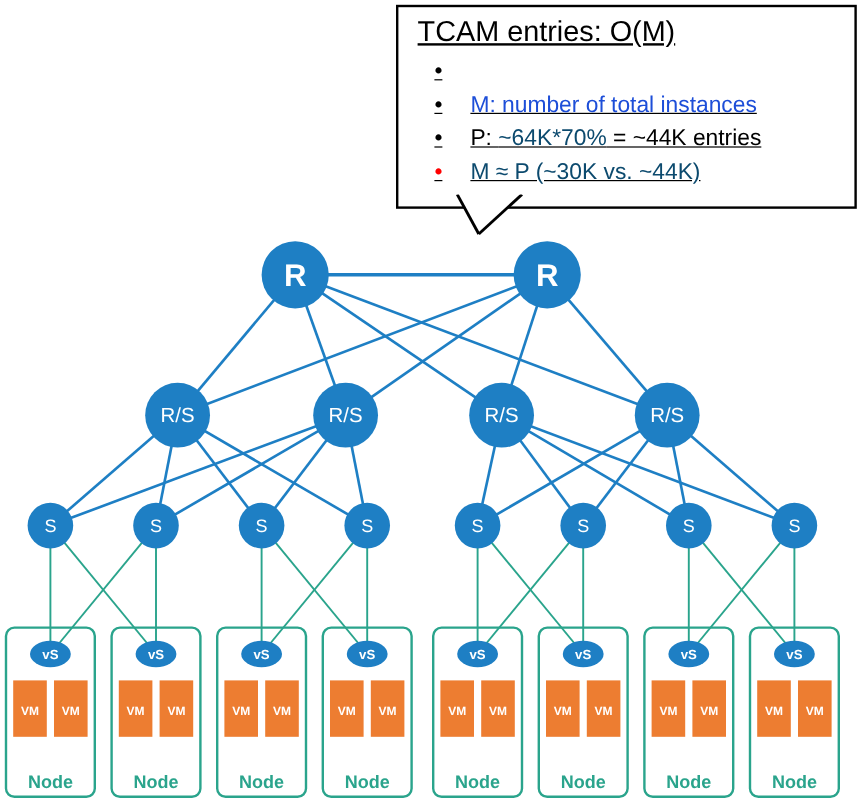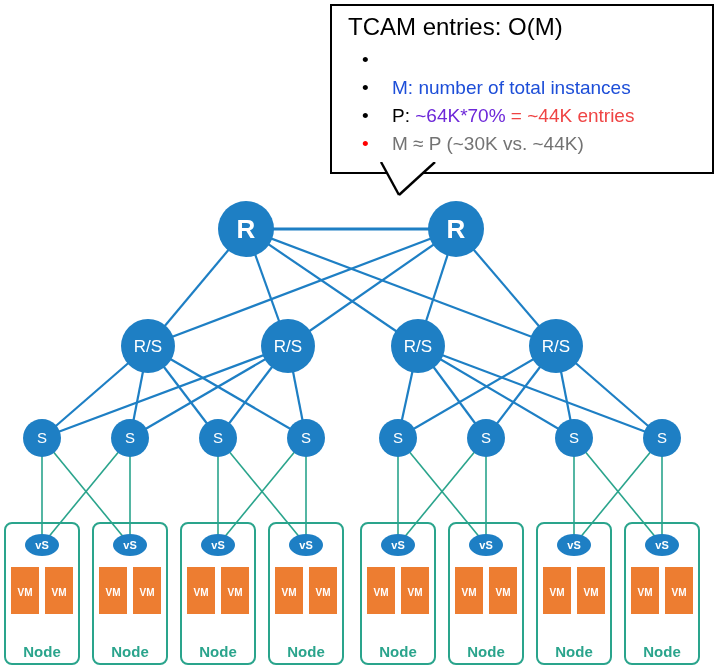--- a/index.html
+++ b/index.html
@@ -1,20 +1,20 @@
 <!DOCTYPE html>
 <html><head>
 <meta charset="utf-8">
 <style>
   html,body{margin:0;padding:0;background:#fff;}
   body{font-family:"Liberation Sans",sans-serif;}
   #stage{position:relative;width:722px;height:669px;background:#fff;overflow:hidden;}
   #diagram{position:absolute;left:0;top:0;z-index:1;font-family:"Liberation Sans",sans-serif;}
   #callout{position:absolute;left:330px;top:4px;width:352px;height:156px;
-           padding:6px 14px 4px;border:2.4px solid #000;background:#fff;z-index:2;}
+           padding:6px 14px 4px;border:2.4px solid #000;background:#fff;z-index:2;text-decoration:underline;}
   #callout-title{font-size:24px;line-height:30px;color:#000;margin:0 0 4px 2px;}
   #callout-list{list-style:none;margin:0;padding:0 0 0 16px;}
   #callout-list li{display:flex;font-size:19px;line-height:28px;}
   #callout-list .marker{flex:0 0 30px;width:30px;}
   #callout-tail{position:absolute;left:378px;top:162px;z-index:3;}
 </style>
 </head>
 <body>
 
 <div id="stage">
@@ -160,25 +160,25 @@
     <ul id="callout-list">
         <li>
           <span class="marker" style="color: rgb(0, 0, 0);">•</span>
         </li>
         <li>
           <span class="marker" style="color: rgb(0, 0, 0);">•</span>
           <span><span style="color: #1d4ed8;">M: number of total instances</span></span>
         </li>
         <li>
           <span class="marker" style="color: rgb(0, 0, 0);">•</span>
-          <span><span style="color: rgb(0, 0, 0);">P: </span><span style="color: #6d28d9;">~64K*70%</span><span style="color: #ef4444; margin-top: 44px;"> = ~44K entries</span></span>
+          <span><span style="color: rgb(0, 0, 0);">P: </span><span style="color: #0c4a6e;">~64K*70%</span><span style="color: #000000; margin-top: 44px;"> = ~44K entries</span></span>
         </li>
         <li>
           <span class="marker" style="color: rgb(255, 0, 0);">•</span>
-          <span><span style="color: #737373;">M ≈ P (~30K vs. ~44K)</span></span>
+          <span><span style="color: #0c4a6e;">M ≈ P (~30K vs. ~44K)</span></span>
         </li>
       </ul>
   </div>
 
   <svg id="callout-tail" width="62" height="36">
     <polygon points="3,0 57,0 21,33" fill="#ffffff"></polygon>
     <line x1="3" y1="0" x2="21" y2="33" stroke="#000" stroke-width="2.4"></line>
     <line x1="57" y1="0" x2="21" y2="33" stroke="#000" stroke-width="2.4"></line>
   </svg>
 

